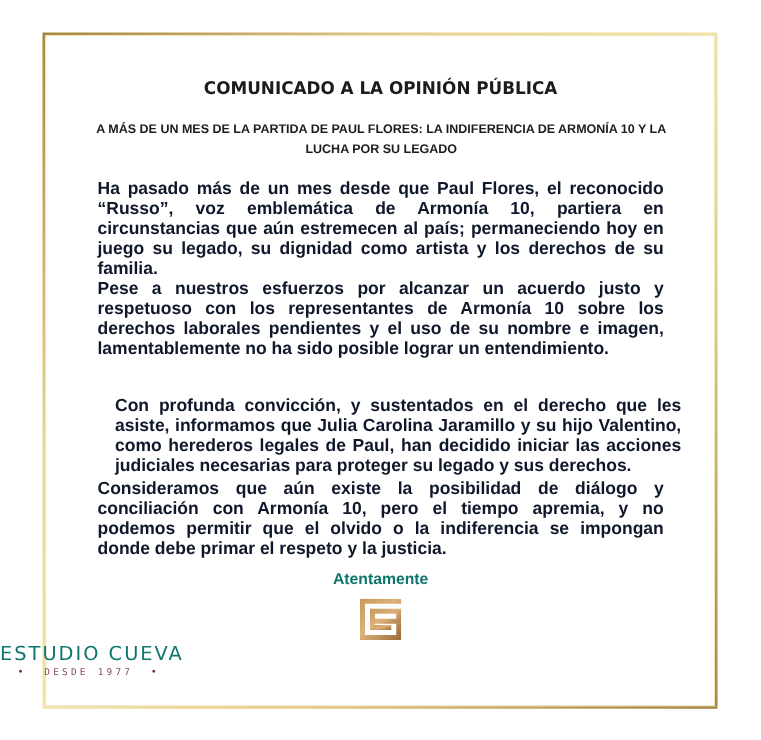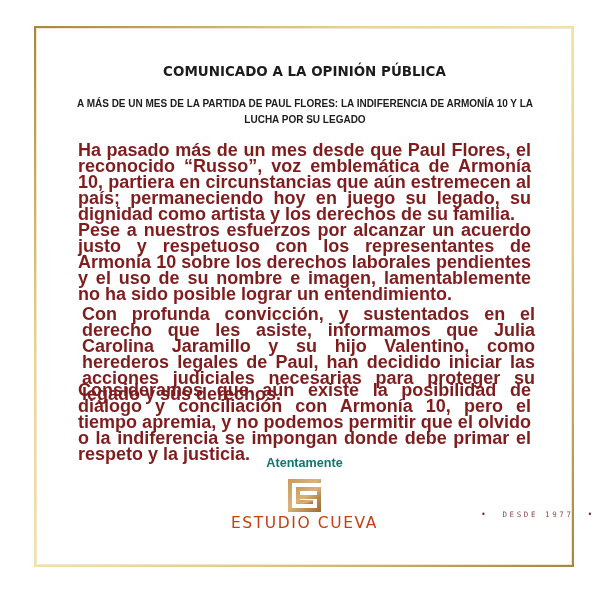--- a/index.html
+++ b/index.html
@@ -59,25 +59,25 @@
       font-weight: bold;
       font-size: 10px;
       line-height: 16px;
       color: #1c1c1c;
     }
     .body-text {
       position: absolute;
       left: 78px;
       width: 453px;
       font-weight: bold;
-      font-size: 18px;
+      font-size: 14px;
       line-height: 16px;
       text-align: justify;
       text-align-last: left;
-      color: #7f1d1d;
+      color: #0f172a;
     }
     .p1 { top: 142px; }
     .p2 { top: 222px; }
     .p3 { top: 302px; }
     .p4 { top: 382px; }
     .closing {
       position: absolute;
       left: 0;
       top: 456px;
       width: 609px;
@@ -91,33 +91,33 @@
       left: 288px;
       top: 479px;
       width: 33px;
       height: 33px;
     }
     .brand-name {
       position: absolute;
       left: 0;
       top: 514px;
       width: 609px;
-      text-align: center;
+      text-align: left;
       font-family: "DejaVu Sans", sans-serif;
       font-size: 15.5px;
       letter-spacing: 1.6px;
-      color: #c2410c;
+      color: #0f766e;
       font-weight: normal;
     }
     .brand-tagline {
       position: absolute;
       left: 0;
-      top: 510px;
+      top: 533px;
       width: 609px;
-      text-align: right;
+      text-align: left;
       font-family: "DejaVu Sans Mono", monospace;
       font-size: 7.5px;
       letter-spacing: 2.6px;
       color: #8a4a50;
     }
     .brand-tagline .dot {
       display: inline-block;
       margin: 0 14px;
       font-size: 8px;
       color: #7a2530;
@@ -128,21 +128,21 @@
 
 <div class="frame"></div>
 <div class="frame-inner-line"></div>
 
 <div class="title">COMUNICADO A LA OPINIÓN PÚBLICA</div>
 
 <div class="subtitle">A MÁS DE UN MES DE LA PARTIDA DE PAUL FLORES: LA INDIFERENCIA DE ARMONÍA 10 Y LA LUCHA POR SU LEGADO</div>
 
 <p class="body-text p1" style="margin:0">Ha pasado más de un mes desde que Paul Flores, el reconocido “Russo”, voz emblemática de Armonía 10, partiera en circunstancias que aún estremecen al país; permaneciendo hoy en juego su legado, su dignidad como artista y los derechos de su familia.</p>
 <p class="body-text p2" style="margin:0">Pese a nuestros esfuerzos por alcanzar un acuerdo justo y respetuoso con los representantes de Armonía 10 sobre los derechos laborales pendientes y el uso de su nombre e imagen, lamentablemente no ha sido posible lograr un entendimiento.</p>
-<p class="body-text p3" style="margin:4px">Con profunda convicción, y sustentados en el derecho que les asiste, informamos que Julia Carolina Jaramillo y su hijo Valentino, como herederos legales de Paul, han decidido iniciar las acciones judiciales necesarias para proteger su legado y sus derechos.</p>
+<p class="body-text p3" style="margin:14px">Con profunda convicción, y sustentados en el derecho que les asiste, informamos que Julia Carolina Jaramillo y su hijo Valentino, como herederos legales de Paul, han decidido iniciar las acciones judiciales necesarias para proteger su legado y sus derechos.</p>
 <p class="body-text p4" style="margin:0">Consideramos que aún existe la posibilidad de diálogo y conciliación con Armonía 10, pero el tiempo apremia, y no podemos permitir que el olvido o la indiferencia se impongan donde debe primar el respeto y la justicia.</p>
 
 <div class="closing">Atentamente</div>
 
 <div class="logo">
   <svg width="33" height="33" viewBox="0 0 33 33" xmlns="http://www.w3.org/2000/svg">
     <defs>
       <linearGradient id="goldGrad" x1="0" y1="0" x2="1" y2="1">
         <stop offset="0%" stop-color="#c89a5a"></stop>
         <stop offset="45%" stop-color="#dcb27a"></stop>

